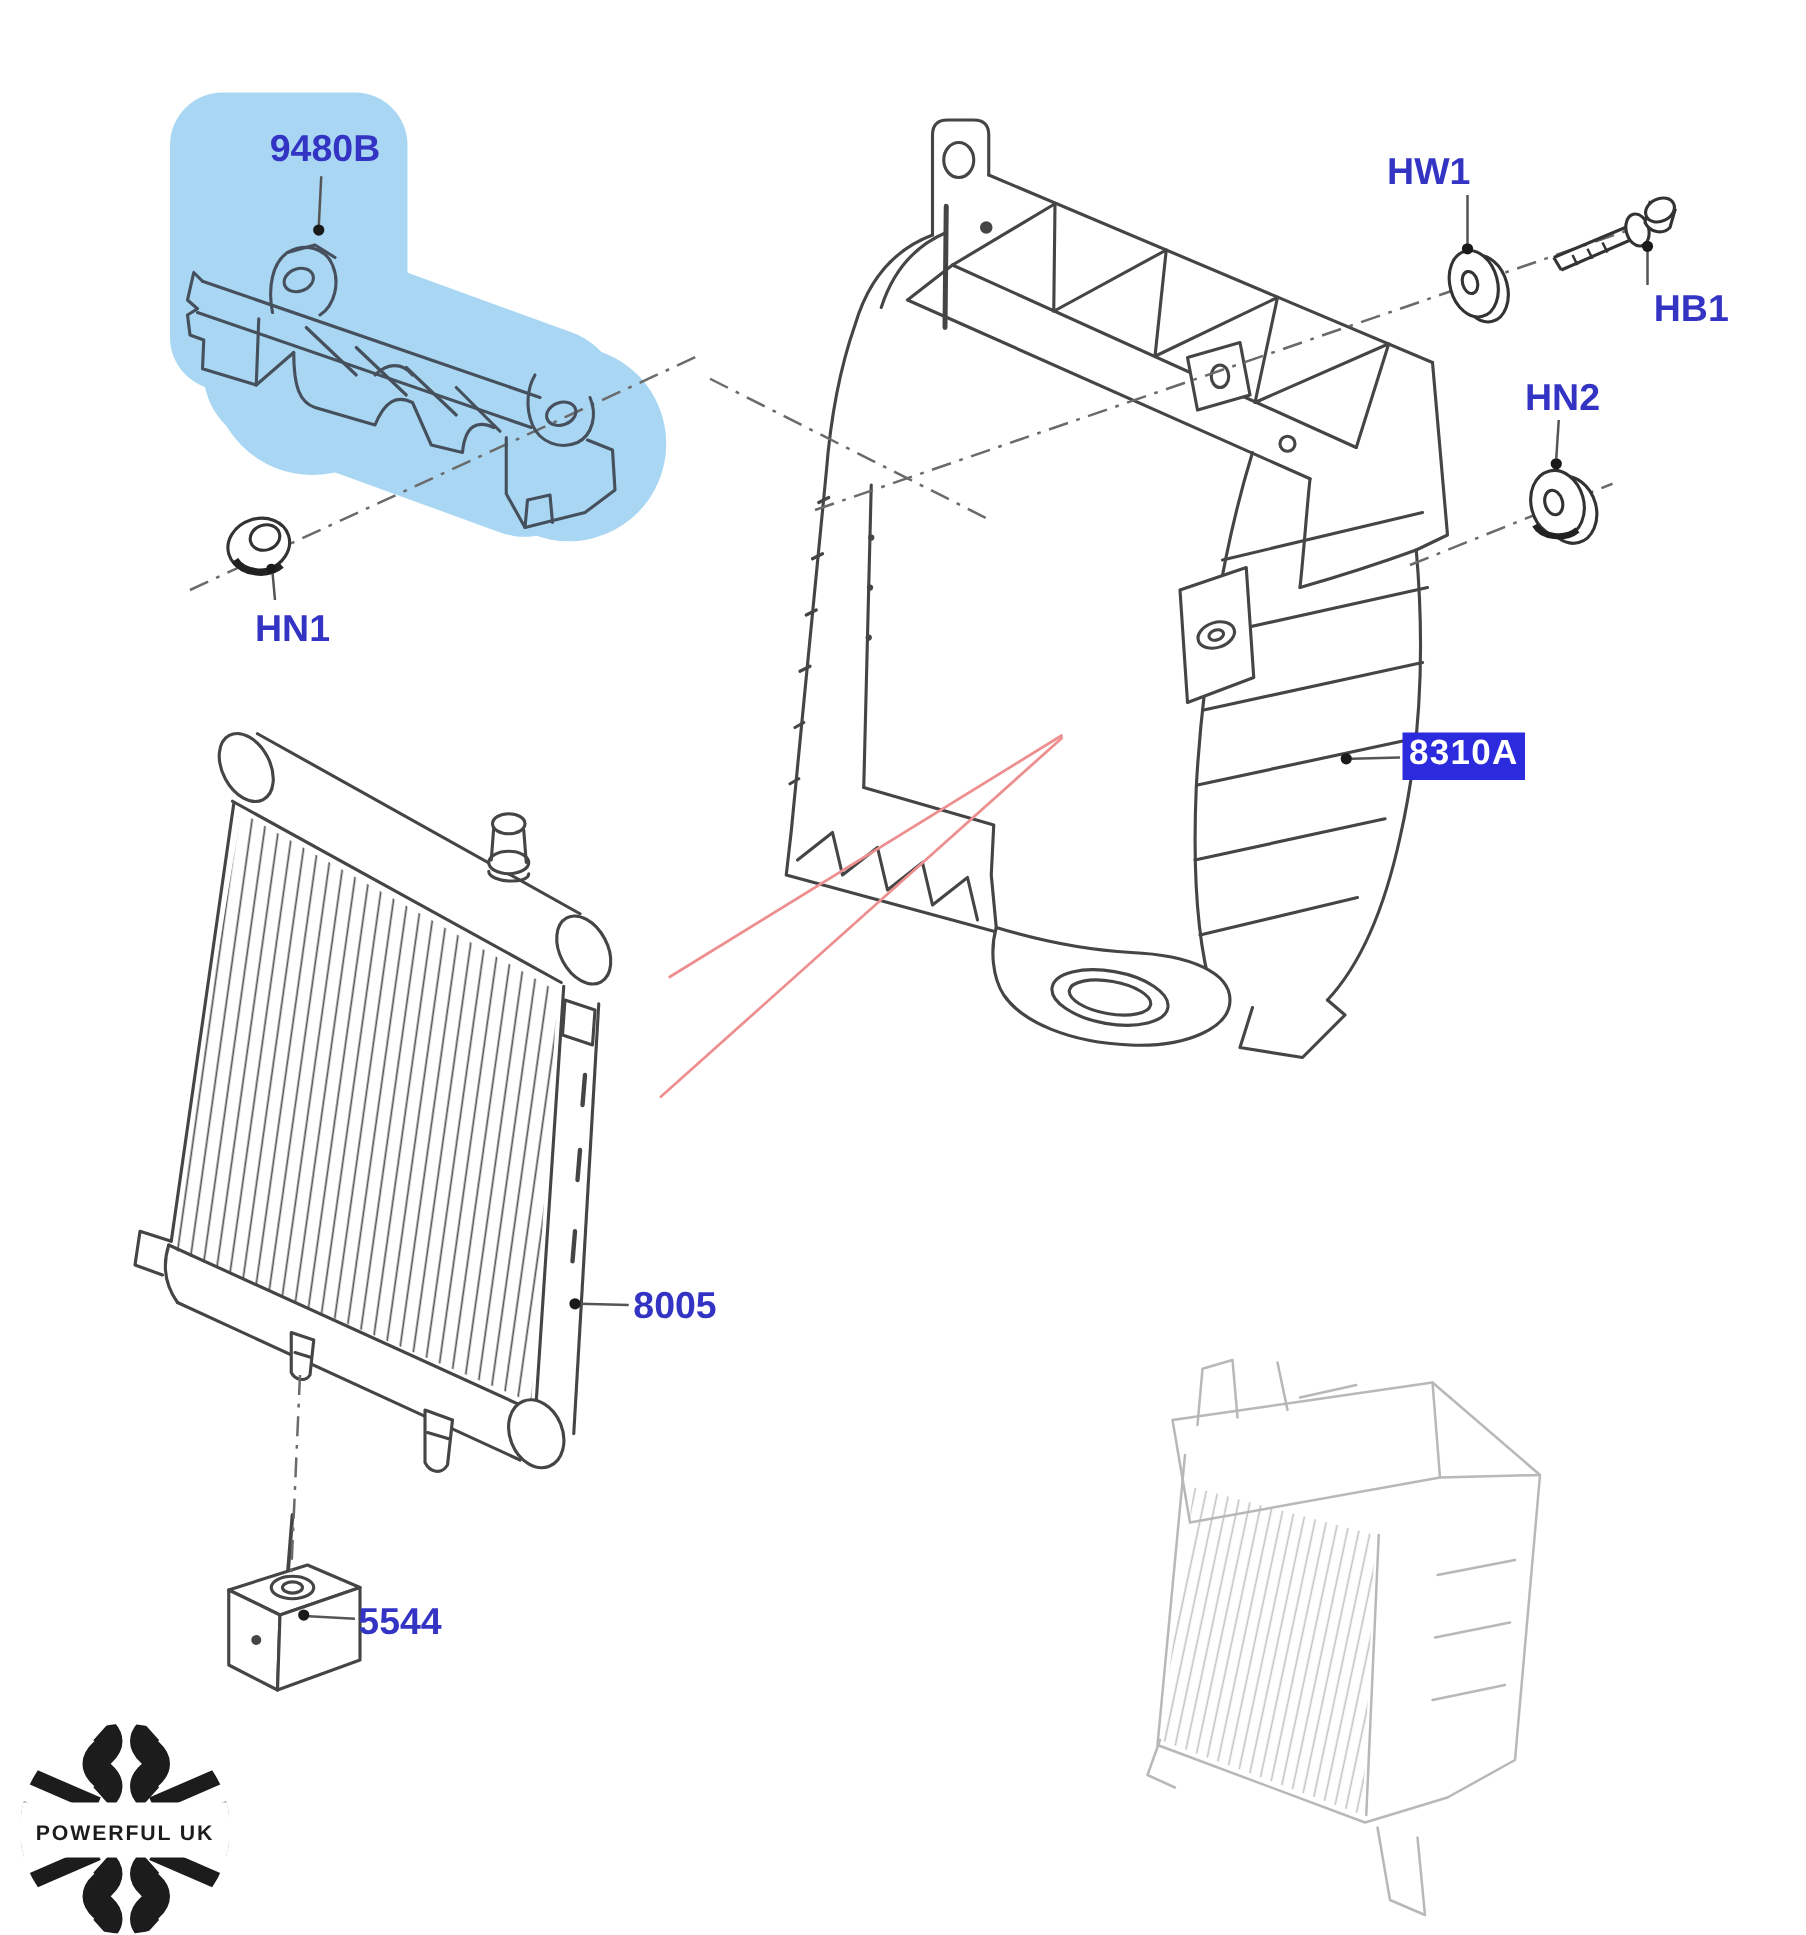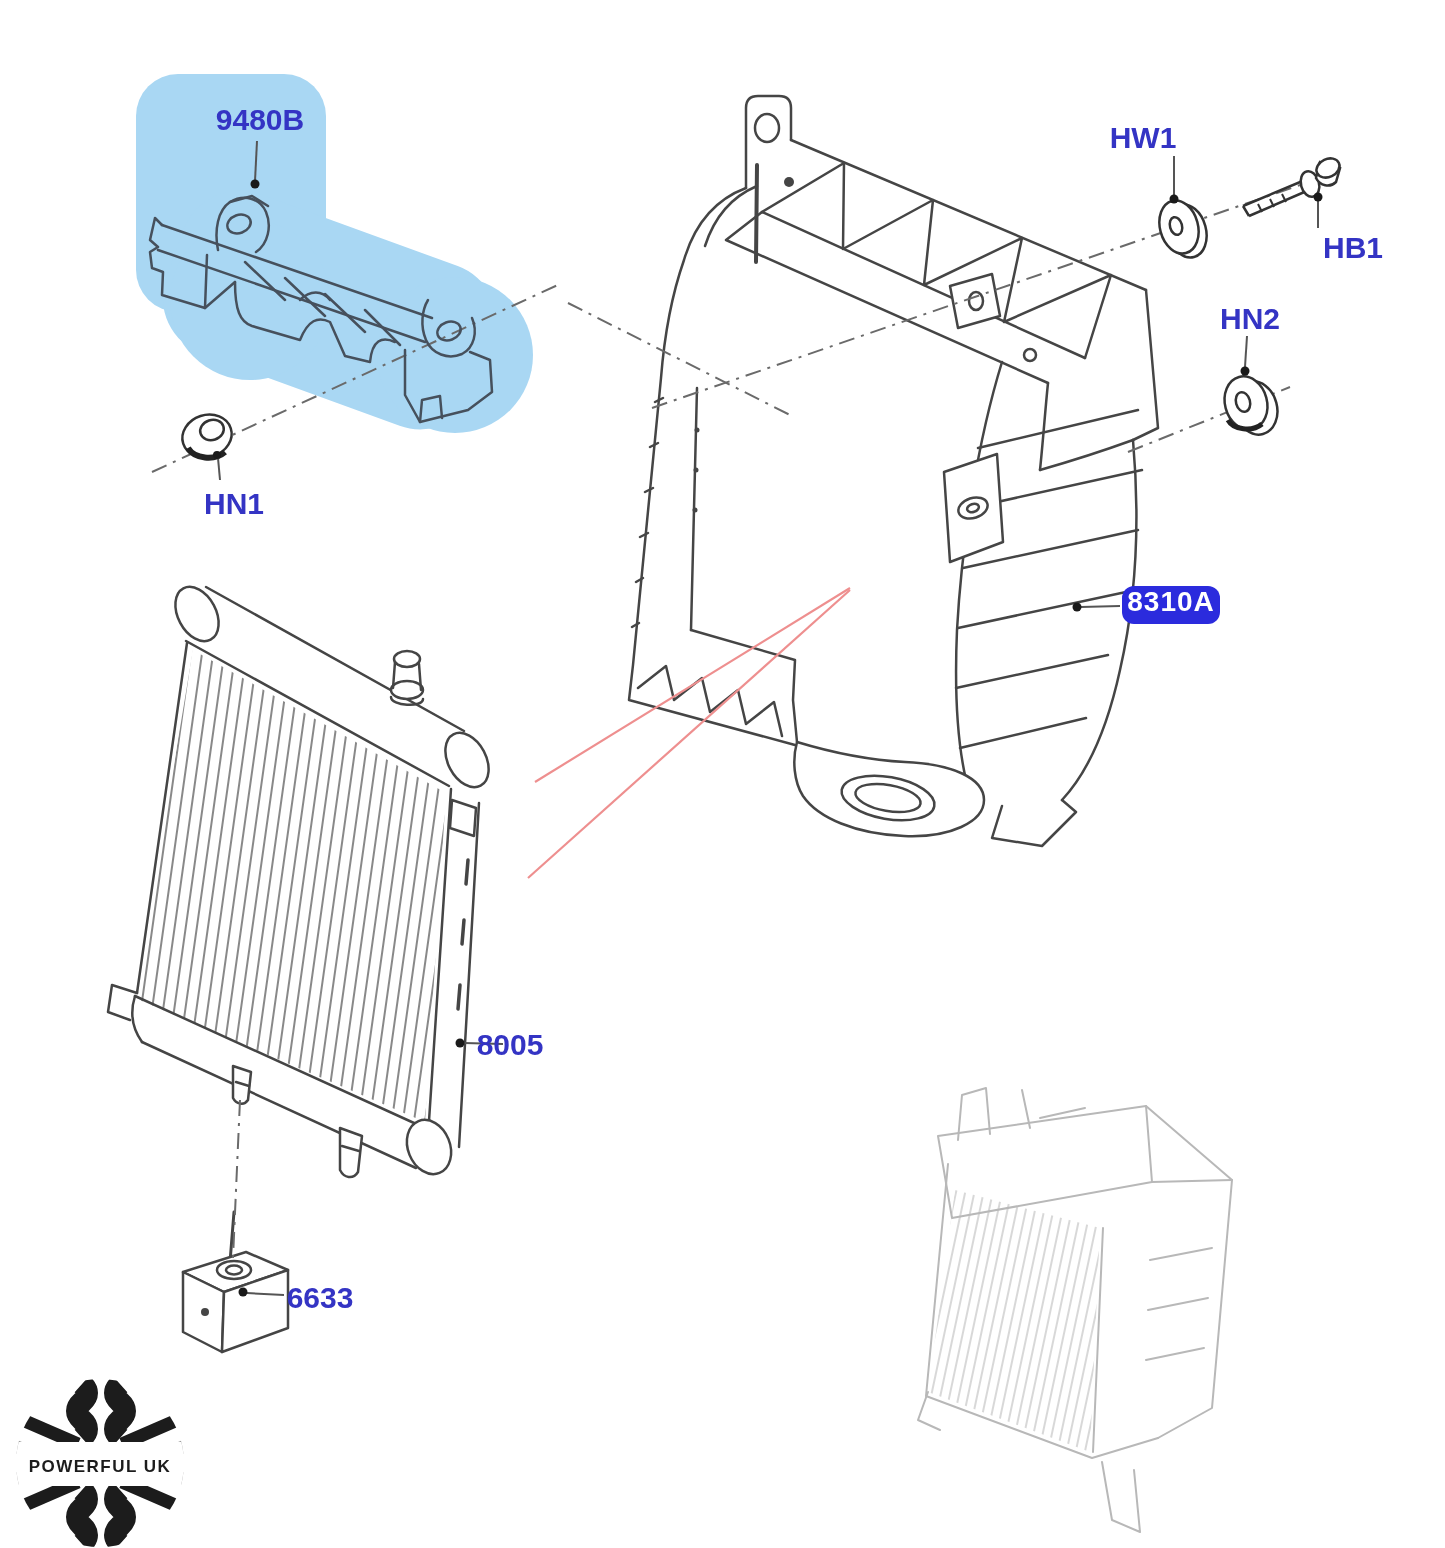--- a/index.html
+++ b/index.html
@@ -3,21 +3,21 @@
 <meta charset="utf-8">
 <style>
   html,body{margin:0;padding:0;background:#fff;}
   #stage{position:relative;width:1445px;height:1548px;background:#ffffff;overflow:hidden;
          font-family:"Liberation Sans",sans-serif;}
   svg{position:absolute;left:0;top:0;}
   .plabel{position:absolute;transform:translateX(-50%);color:#3434c4;
           font:bold 30px "Liberation Sans",sans-serif;white-space:nowrap;user-select:none;}
   .plabel-box{position:absolute;width:98px;height:38px;line-height:38px;text-align:center;
           background:#2b2bdd;color:#ffffff;font:bold 28px "Liberation Sans",sans-serif;
-          letter-spacing:1px;user-select:none;border-radius:12px;}
+          letter-spacing:1px;user-select:none;}
 </style>
 </head>
 <body>
 
 <div id="stage">
 
 <svg width="1445" height="1548" viewBox="0 0 1445 1548">
   <defs>
     <pattern id="fins" width="11" height="11" patternUnits="userSpaceOnUse" patternTransform="rotate(8)">
       <line x1="5" y1="0" x2="5" y2="11" stroke="#555555" stroke-width="1.4"></line>
@@ -241,16 +241,16 @@
     </g>
   </g>
 </svg>
 
 <span class="plabel" style="left:260px;top:103px">9480B</span>
 <span class="plabel" style="left:1143px;top:121px">HW1</span>
 <span class="plabel" style="left:1353px;top:231px">HB1</span>
 <span class="plabel" style="left:1250px;top:302px">HN2</span>
 <span class="plabel" style="left:234px;top:487px">HN1</span>
 <span class="plabel-box" style="left:1122px;top:586px">8310A</span>
-<span class="plabel" style="left:510px;top:1028px">8005</span>
-<span class="plabel" style="left:320px;top:1281px">6633</span>
+<span class="plabel" style="left:540px;top:1028px">8005</span>
+<span class="plabel" style="left:320px;top:1281px">5544</span>
 
 </div>
 
 </body></html>

